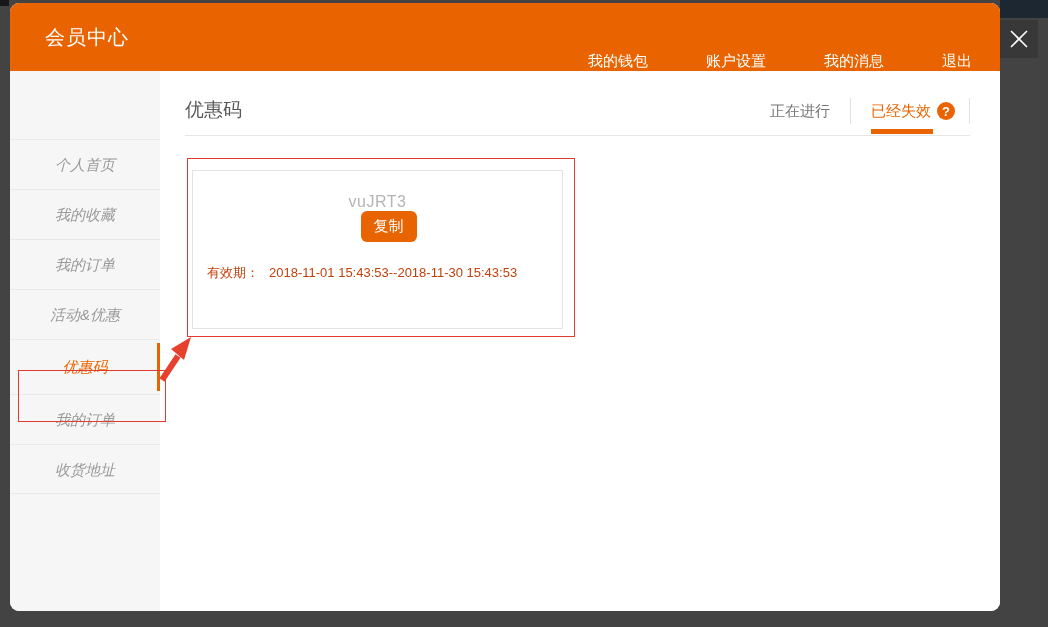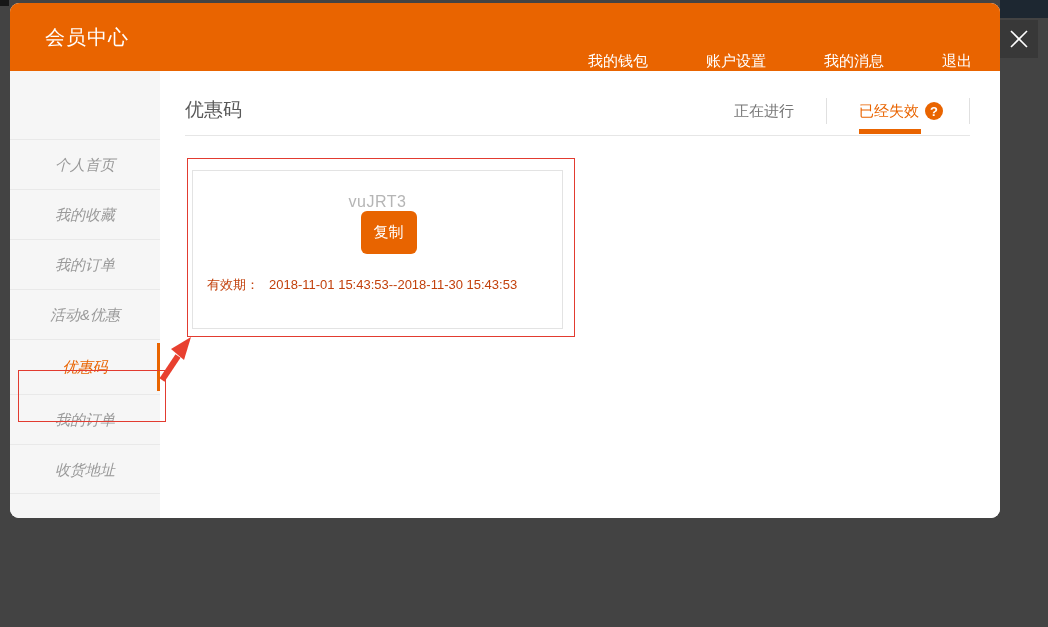--- a/index.html
+++ b/index.html
@@ -17,21 +17,21 @@
     position:absolute; left:0; top:0; width:9px; height:6px;
     background:#171717;
   }
   .navy-block {
     position:absolute; left:1000px; top:0; width:48px; height:18px;
     background:#1d2731;
   }
   
   .modal {
     position:absolute; left:10px; top:3px;
-    width:990px; height:515px;
+    width:990px; height:608px;
     background:#ffffff;
     border-radius:9px;
     overflow:hidden;
   }
   .modal-header {
     position:relative;
     height:68px;
     background:#e96400;
     display:flex; align-items:center;
   }
@@ -86,21 +86,21 @@
   }
   .content {
     position:relative; flex:1; background:#ffffff;
   }
   .page-title {
     position:absolute; left:25px; top:26px;
     font-size:19px; color:#595959;
   }
   .tabs {
     position:absolute; right:30px; top:28px;
-    display:flex; align-items:center; height:24px;gap:12px;
+    display:flex; align-items:center; height:24px;
   }
   .tab {
     position:relative;
     font-size:15px; color:#777;
     cursor:pointer;
     display:flex; align-items:center;
     white-space:nowrap;
   }
   .tab.active { color:#e96400; }
   .tab-sep {
@@ -142,21 +142,21 @@
   }
   .card-name { font-size:16px; color:#c9c9c9; }
   .card-body { padding:14px 14px 0 14px; }
   .code-row { display:flex; align-items:center; margin-top:8px;flex-direction:column; }
   .code-text { font-size:16px; color:#b5b5b5; letter-spacing:0.5px; }
   .copy-btn {
     margin-left:22px;
     background:#e86400; color:#fff;
     font-size:15px;
     border:none; border-radius:6px;
-    padding:12px 13px;
+    padding:6px 13px;
     cursor:pointer;
     font-family:inherit;
   }
   .validity-row {
     margin-top:22px;
     font-size:13px; color:#c2410c;
   }
   .validity-row .v-label { margin-right:10px; }
   
   .anno-box {

